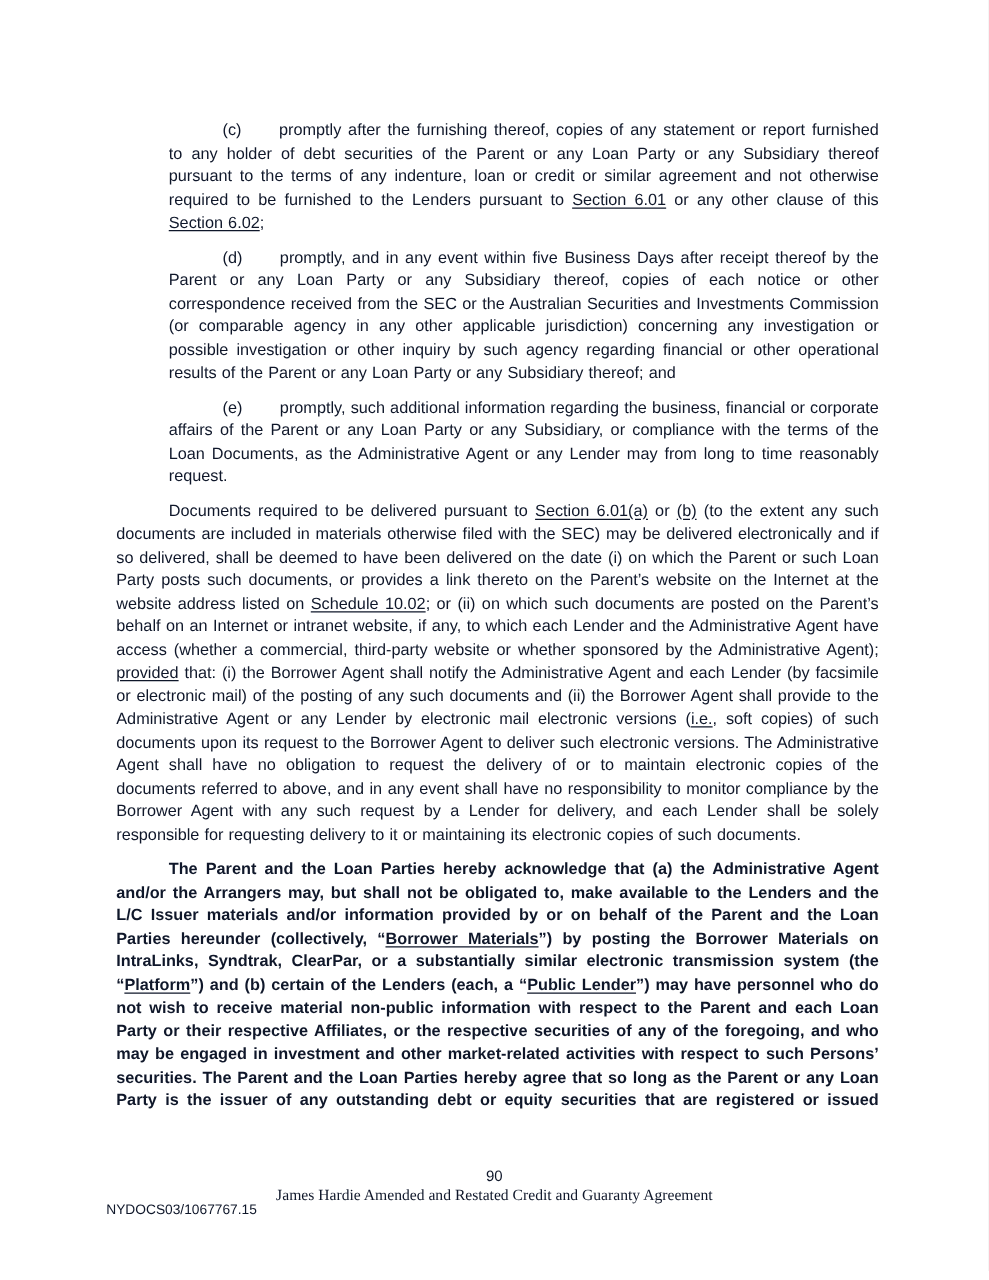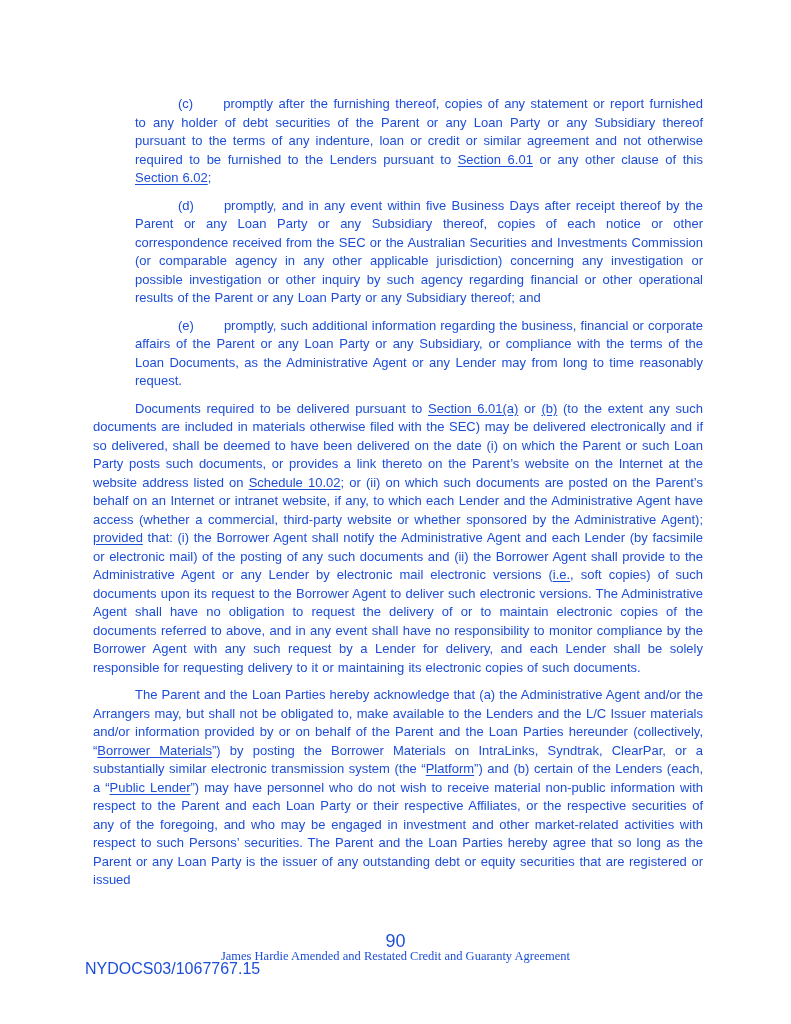--- a/index.html
+++ b/index.html
@@ -7,21 +7,21 @@
     padding: 0;
     background: #e8e8e8;
   }
   .page {
     position: relative;
     width: 791px;
     height: 1024px;
     margin: 0 auto;
     background: #ffffff;
     font-family: "Liberation Sans", sans-serif;
-    color: #1d4ed8;
+    color: #0f172a;
     overflow: hidden;
   }
   .doc-body {
     position: absolute;
     top: 95px;
     left: 93px;
     width: 610px;
   }
   .para {
     margin: 0 0 9px 0;
@@ -33,53 +33,54 @@
   }
   .para.sub-clause {
     margin-left: 42px;
     text-indent: 43px;
   }
   .para.body-ind {
     text-indent: 42px;
   }
   .para.justify-last {
     text-align-last: justify;
+    font-weight: bold;
   }
   .para .u {
     text-decoration: underline;
     text-underline-offset: 2px;
   }
   .para .tab {
     display: inline-block;
     width: 30px;
   }
   .footer-pagenum {
     position: absolute;
     top: 933px;
     left: 0;
     width: 100%;
     text-align: center;
-    font-size: 18px;
+    font-size: 12px;
     line-height: 16px;
   }
   .footer-title {
     position: absolute;
     top: 949px;
     left: 0;
     width: 100%;
     text-align: center;
     font-size: 12.5px;
     line-height: 14px;
     font-family: Liberation Serif, serif;
   }
   .footer-docnum {
     position: absolute;
     top: 962px;
     left: 85px;
-    font-size: 16px;
+    font-size: 11px;
     line-height: 13px;
   }
 </style>
 </head>
 <body>
 
 <div class="page">
   <div class="doc-body">
       <p class="para sub-clause"><span>(c)</span><span class="tab"></span><span>promptly after the furnishing thereof, copies of any statement or report furnished to any holder of debt securities of the Parent or any Loan Party or any Subsidiary thereof pursuant to the terms of any indenture, loan or credit or similar agreement and not otherwise required to be furnished to the Lenders pursuant to </span><span class="u">Section 6.01</span><span> or any other clause of this </span><span class="u">Section 6.02</span><span>;</span></p>
       <p class="para sub-clause"><span>(d)</span><span class="tab"></span><span>promptly, and in any event within five Business Days after receipt thereof by the Parent or any Loan Party or any Subsidiary thereof, copies of each notice or other correspondence received from the SEC or the Australian Securities and Investments Commission (or comparable agency in any other applicable jurisdiction) concerning any investigation or possible investigation or other inquiry by such agency regarding financial or other operational results of the Parent or any Loan Party or any Subsidiary thereof; and</span></p>

